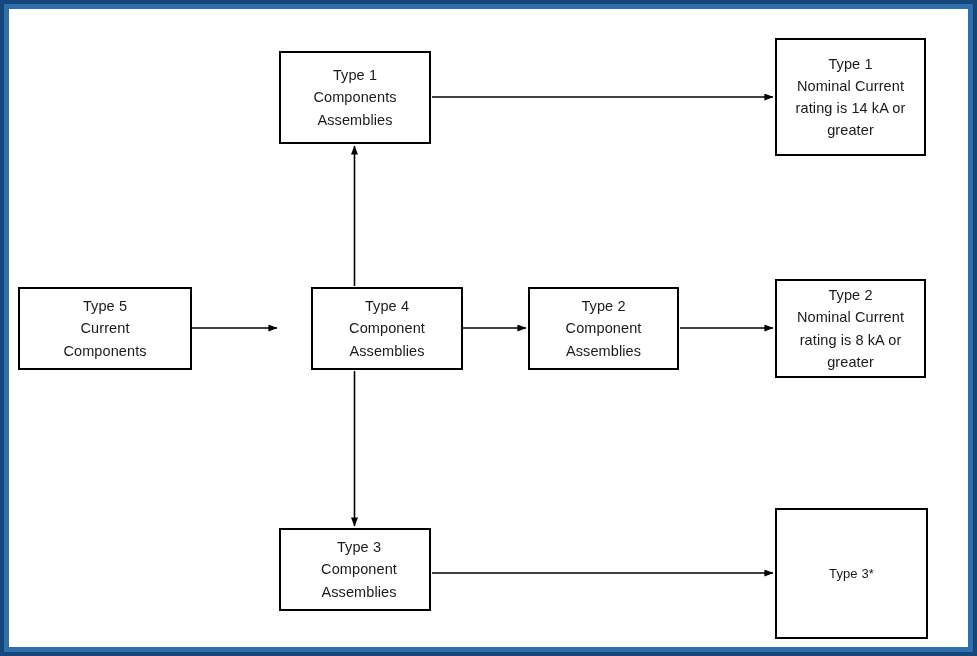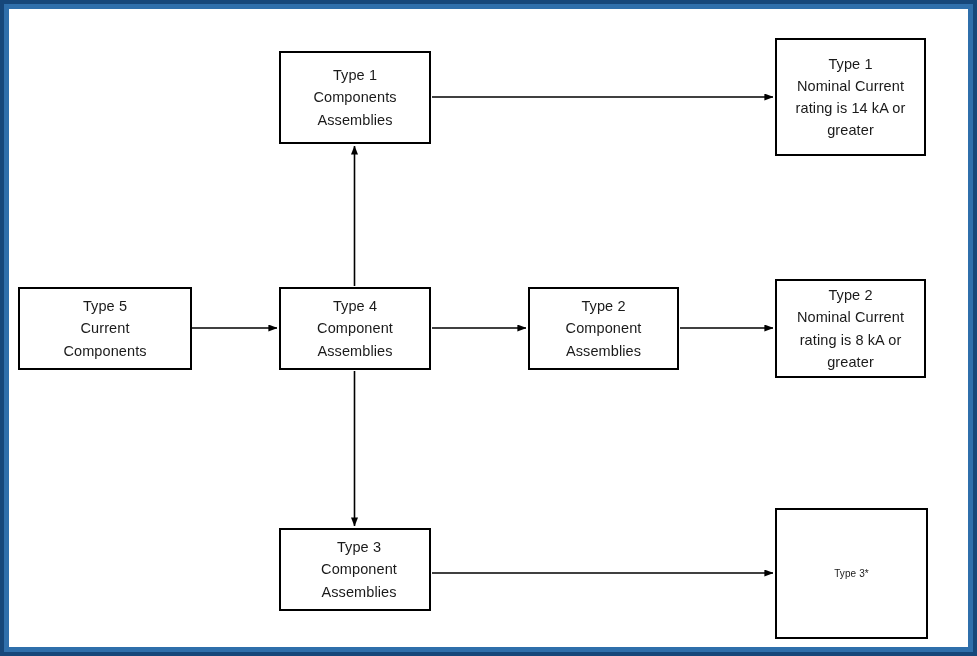--- a/index.html
+++ b/index.html
@@ -64,21 +64,21 @@
 
   
   #node-type1-components { left: 279px; top: 51px;  width: 152px; height: 93px; }
   #node-type1-nominal    { left: 775px; top: 38px;  width: 151px; height: 118px; }
   #node-type5-discrete   { left: 18px;  top: 287px; width: 174px; height: 83px; }
   #node-type4-component  { left: 279px; top: 287px; width: 152px; height: 83px; }
   #node-type2-component  { left: 528px; top: 287px; width: 151px; height: 83px; }
   #node-type2-nominal    { left: 775px; top: 279px; width: 151px; height: 99px; }
   #node-type3-component  { left: 279px; top: 528px; width: 152px; height: 83px; }
   #node-type3-note       { left: 775px; top: 508px; width: 153px; height: 131px;
-                            font-size: 10px; line-height: 1.5; }
+                            font-size: 13px; line-height: 1.5; }
   #node-type3-note .line { white-space: normal; }
 
   
   #connectors {
     position: absolute;
     left: 0; top: 0;
     width: 977px;
     height: 656px;
     z-index: 2;
     pointer-events: none;
@@ -127,21 +127,21 @@
   <span class="line">rating is 14 kA or</span>
   <span class="line">greater</span>
 </div>
 
 <div class="node" id="node-type5-discrete" style="border-color: rgb(0, 0, 0);">
   <span class="line">Type 5</span>
   <span class="line">Current</span>
   <span class="line">Components</span>
 </div>
 
-<div class="node" id="node-type4-component" style="border-color: rgb(0, 0, 0);">
+<div class="node" id="node-type4-component" style="border-color: rgb(0, 0, 0); margin-left: 32px;">
   <span class="line">Type 4</span>
   <span class="line">Component</span>
   <span class="line">Assemblies</span>
 </div>
 
 <div class="node" id="node-type2-component" style="border-color: rgb(0, 0, 0);">
   <span class="line">Type 2</span>
   <span class="line">Component</span>
   <span class="line">Assemblies</span>
 </div>

